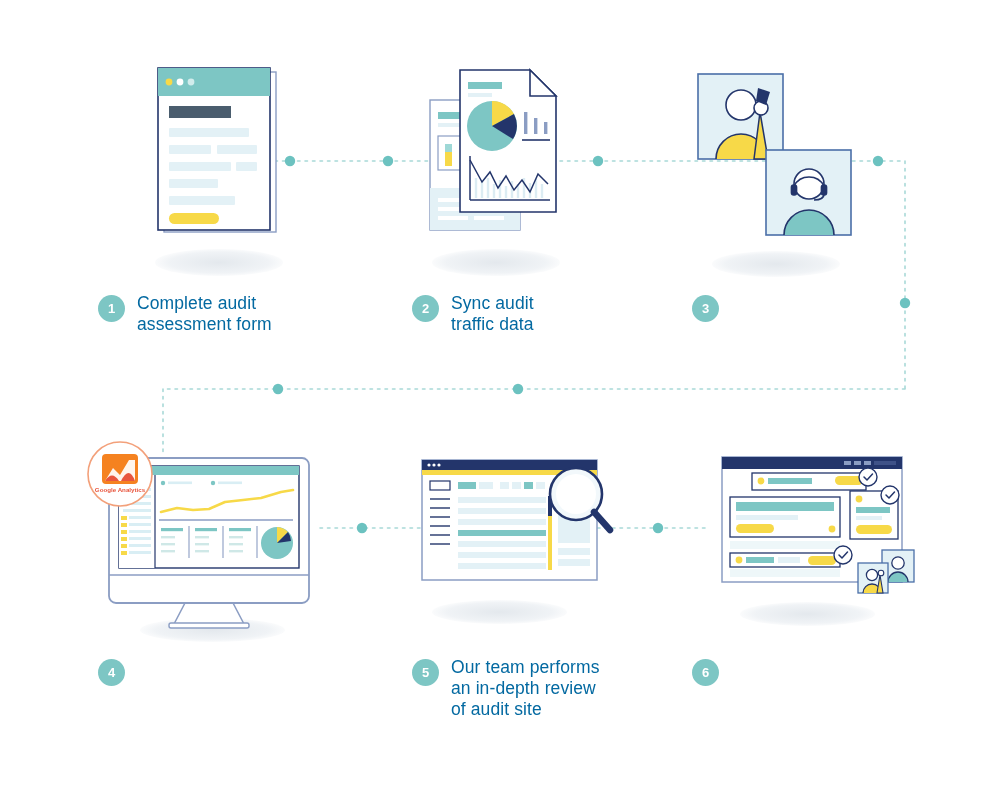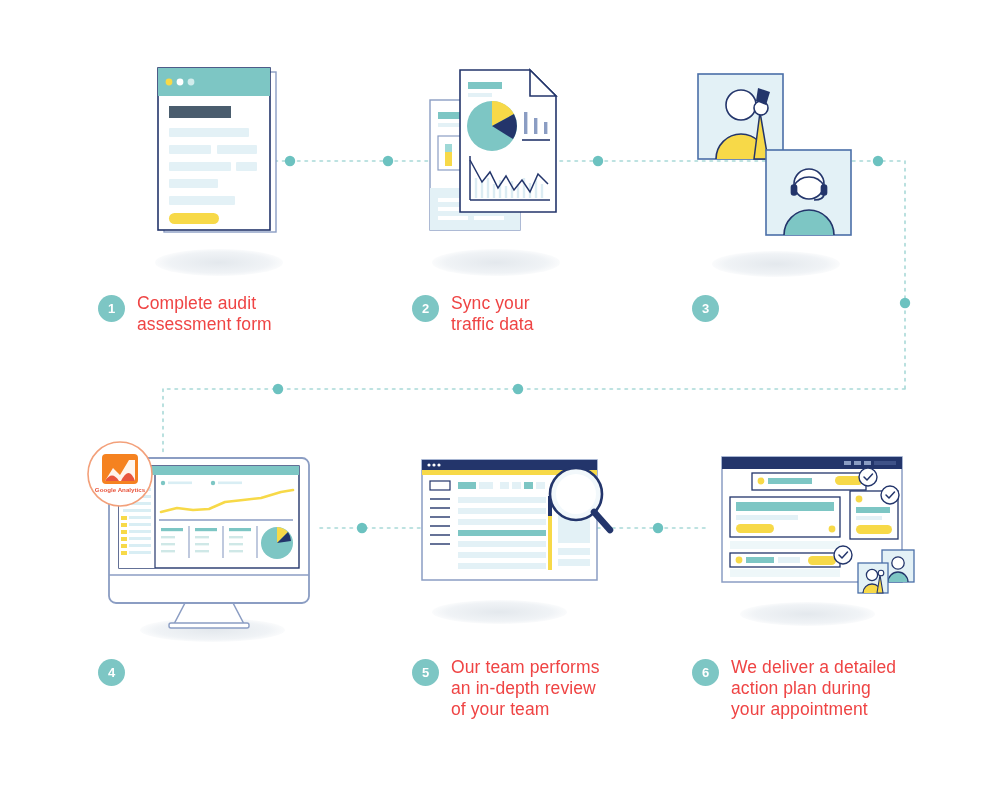--- a/index.html
+++ b/index.html
@@ -20,21 +20,21 @@
   }
   .caption{position:absolute;display:flex;align-items:flex-start;gap:12px;}
   .num{
     width:27px;height:27px;border-radius:50%;
     background:#7dc6c4;color:#ffffff;
     font-size:13px;font-weight:700;
     display:flex;align-items:center;justify-content:center;
     flex:0 0 auto;margin-top:2px;
   }
   .cap-text{
-    color:#ef4444;
+    color:#0369a1;
     font-size:17.5px;
     line-height:21px;
     font-weight:400;
     white-space:pre-line;
     letter-spacing:0.1px;
   }
 </style>
 </head>
 <body>
 
@@ -134,21 +134,21 @@
         <line x1="112" y1="119" x2="112" y2="138"></line>
         <line x1="118" y1="124" x2="118" y2="138"></line>
       </g>
       <polyline points="46,100 58,122 66,112 74,128 82,116 90,130 98,120 106,132 114,114 124,124" fill="none" stroke="#23356b" stroke-width="1.5"></polyline>
       <line x1="46" y1="140" x2="126" y2="140" stroke="#23356b" stroke-width="1.5"></line>
       <line x1="46" y1="96" x2="46" y2="140" stroke="#23356b" stroke-width="1.5"></line>
     </g>
   </svg>
   <div class="caption" style="left:412px;top:293px;width:250px;">
     <div class="num">2</div>
-    <div class="cap-text">Sync your
+    <div class="cap-text">Sync audit
 traffic data</div>
   </div>
 
   <div class="shadow" style="left:712px;top:251px;width:128px;height:26px;"></div>
   <svg class="art" style="left:690px;top:60px;" width="165" height="190" viewBox="0 0 165 190">
 
     <rect x="8" y="14" width="85" height="85" fill="#e3f1f6" stroke="#4a6fa8" stroke-width="1.6"></rect>
     <g>
       <path d="M26 99 A25 25 0 0 1 76 99 Z" fill="#f7d948"></path>
       <circle cx="51" cy="45" r="15" fill="#ffffff" stroke="#23356b" stroke-width="1.6"></circle>
@@ -309,21 +309,21 @@
     <g>
       <circle cx="166" cy="44" r="26" fill="#f2f8fb" stroke="#23356b" stroke-width="2.6"></circle>
       <circle cx="166" cy="44" r="20" fill="#ffffff"></circle>
       <line x1="184" y1="62" x2="200" y2="80" stroke="#23356b" stroke-width="6.5" stroke-linecap="round"></line>
     </g>
   </svg>
   <div class="caption" style="left:412px;top:657px;width:260px;">
     <div class="num">5</div>
     <div class="cap-text">Our team performs
 an in-depth review
-of your team</div>
+of audit site</div>
   </div>
 
   <div class="shadow" style="left:740px;top:602px;width:135px;height:24px;"></div>
   <svg class="art" style="left:710px;top:445px;" width="220" height="165" viewBox="0 0 220 165">
     <rect x="12" y="12" width="180" height="125" fill="#ffffff" stroke="#8b9dc3" stroke-width="1.5"></rect>
     <rect x="12" y="12" width="180" height="12" fill="#23356b"></rect>
     <g fill="#8b9dc3">
       <rect x="134" y="16" width="7" height="4"></rect>
       <rect x="144" y="16" width="7" height="4"></rect>
       <rect x="154" y="16" width="7" height="4"></rect>
@@ -371,18 +371,15 @@
     <g>
       <path d="M153 148 A9 9 0 0 1 171 148 Z" fill="#f7d948"></path>
       <path d="M153 148 A9 9 0 0 1 171 148" fill="none" stroke="#23356b" stroke-width="1.3"></path>
       <circle cx="162" cy="130" r="5.6" fill="#ffffff" stroke="#23356b" stroke-width="1.3"></circle>
       <path d="M170 130 L173 148 H167 Z" fill="#f7d948" stroke="#23356b" stroke-width="1.1"></path>
       <circle cx="171" cy="128" r="2.8" fill="#ffffff" stroke="#23356b" stroke-width="1.1"></circle>
     </g>
   </svg>
   <div class="caption" style="left:692px;top:657px;width:270px;">
     <div class="num">6</div>
-    <div class="cap-text">We deliver a detailed
-action plan during
-your appointment</div>
   </div>
 
 </div>
 
 </body></html>

